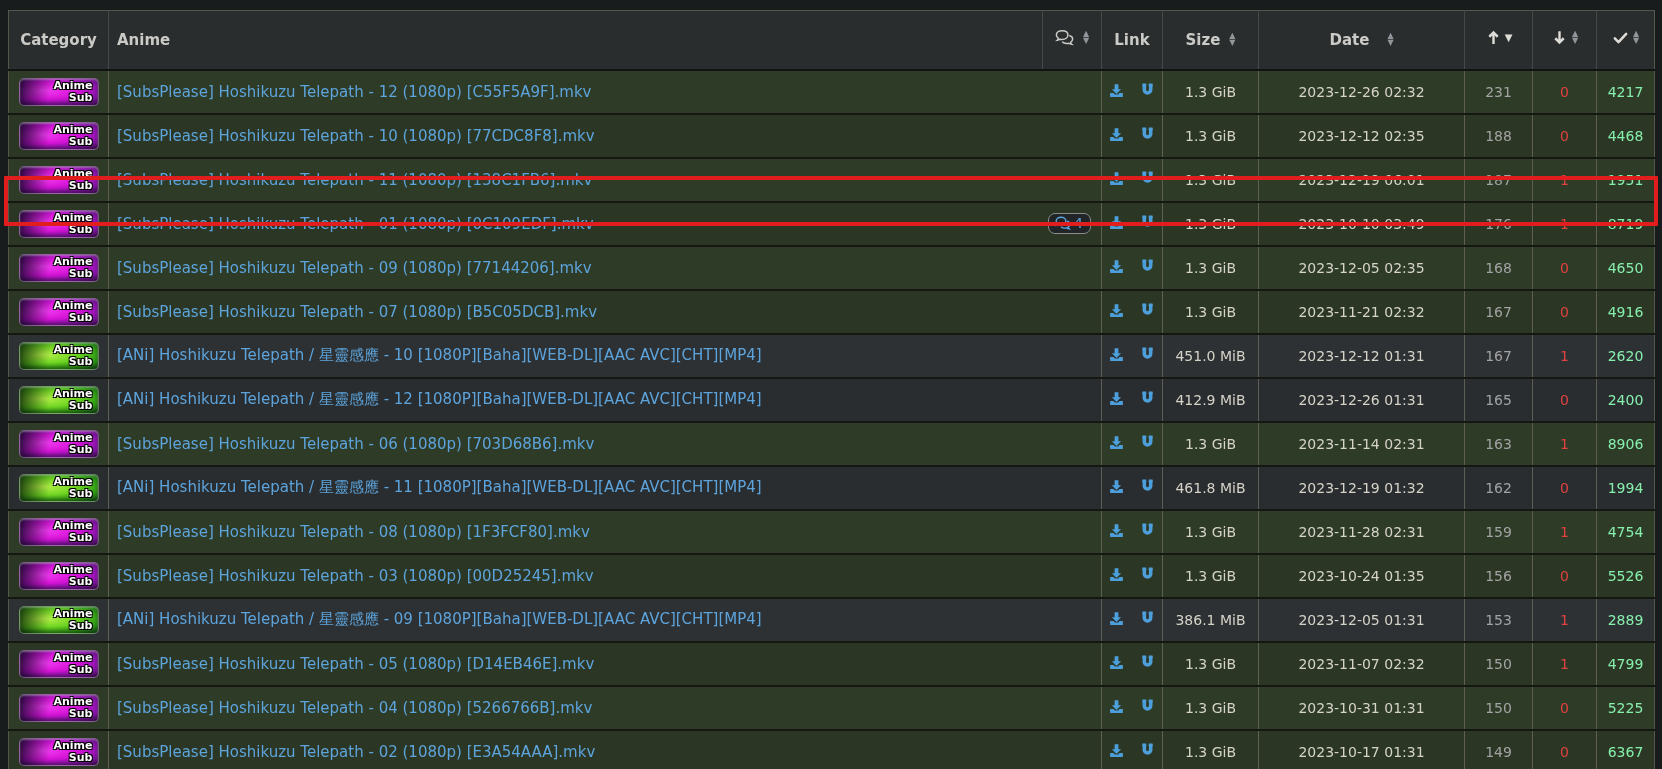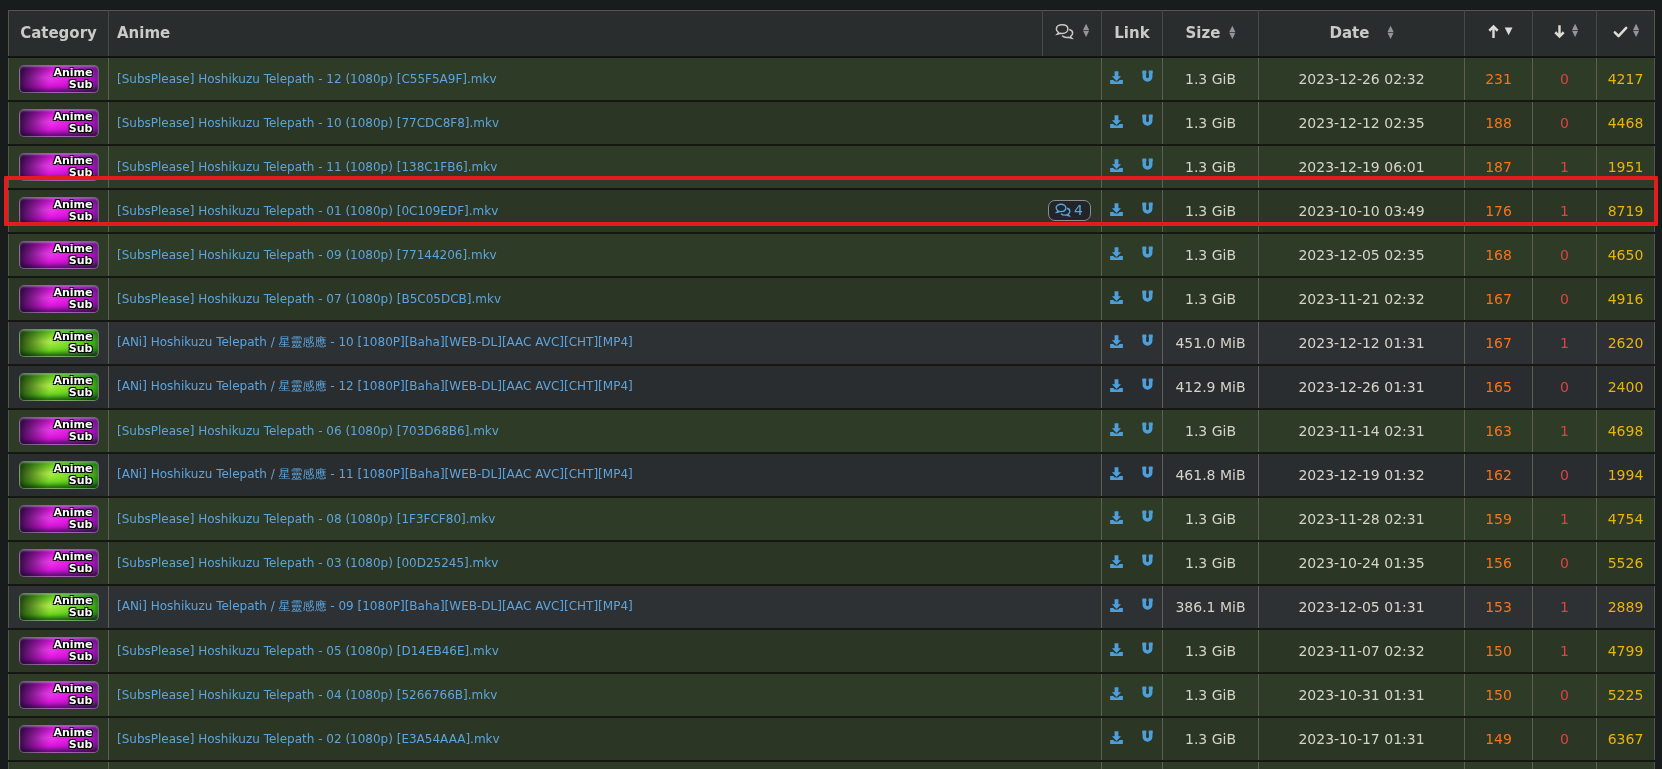--- a/index.html
+++ b/index.html
@@ -10,21 +10,21 @@
     font-family:"DejaVu Sans","Liberation Sans",sans-serif;
   }
   .page { position:relative; padding:10px 8px 0 8px; }
 
   table.torrent-list {
     border-collapse:collapse; table-layout:fixed; width:1646px;
     border:1px solid #55564c;
   }
   thead th {
     background:#2a2d2e; color:#cacac6; font-size:15px; font-weight:bold;
-    height:46px; border-left:1px solid #454948; border-bottom:2px solid #121413;
+    height:59px; border-left:1px solid #454948; border-bottom:2px solid #121413;
     text-align:center; vertical-align:middle; white-space:nowrap;
   }
   thead th:first-child { border-left:none; }
   th .hwrap { display:inline-flex; align-items:center; justify-content:center; gap:9px; }
   .sort-pair { display:inline-flex; flex-direction:column; line-height:6px; font-size:8px; color:#93959a; letter-spacing:0; }
   .sort-pair span { height:7px; }
   .sort-active-caret { font-size:10px; color:#dedcd6; line-height:10px; }
   th svg.hicon { display:block; }
 
   tbody td {
@@ -64,37 +64,37 @@
     text-shadow:-1px -1px 0 #000, 1px -1px 0 #000, -1px 1px 0 #000, 1px 1px 0 #000;
   }
   .badge-text .l2 { display:block; }
 
   
   td.c-name {
     text-align:left; padding:0 10px 0 8px;
   }
   .name-flex { display:flex; align-items:center; justify-content:space-between; gap:8px; }
   a.name-link {
-    color:#5da4dc; text-decoration:none; font-size:12px; cursor:pointer;
+    color:#5da4dc; text-decoration:none; font-size:15px; cursor:pointer;
     overflow:hidden; text-overflow:clip; white-space:nowrap;
   }
   a.comments-badge {
     flex:0 0 auto; display:inline-flex; align-items:center; gap:3px;
     border:1px solid #8a8c8e; border-radius:7px; background:#212527;
     padding:1px 7px 2px 6px; color:#5da4dc; font-size:14px; text-decoration:none; cursor:pointer;
   }
   a.comments-badge svg { display:block; }
 
   
   td.c-link a { display:inline-block; margin:0 5px; color:#4d9fdb; cursor:pointer; }
   td.c-link svg { display:block; }
 
-  td.c-se { color:#f97316; }
+  td.c-se { color:#a3a3a3; }
   td.c-le { color:#e04141; }
-  td.c-dl { color:#eab308; }
+  td.c-dl { color:#86efac; }
 
   
   .highlight-overlay {
     position:absolute; border:4px solid #e11d1d; border-radius:1px;
     pointer-events:none; z-index:5;
   }
 </style>
 </head>
 <body>
 
@@ -489,21 +489,21 @@
           <path d="M7.5 4v7a4.5 4.5 0 0 0 9 0V4" fill="none" stroke="#4d9fdb" stroke-width="5"></path>
           <rect x="4.7" y="2" width="5.6" height="4.4" rx="0.6"></rect>
           <rect x="13.7" y="2" width="5.6" height="4.4" rx="0.6"></rect>
         </svg>
       </a>
     </td>
     <td class="c-size">1.3 GiB</td>
     <td class="c-date">2023-11-14 02:31</td>
     <td class="c-se">163</td>
     <td class="c-le">1</td>
-    <td class="c-dl">4698</td>
+    <td class="c-dl">8906</td>
   </tr>
         <tr class="plain even">
     <td class="c-cat">
       <a class="badge-art ani-green">
         <span class="badge-text"><span class="l1">Anime</span><span class="l2">Sub</span></span>
       </a>
     </td>
     <td class="c-name" colspan="2">
       <span class="name-flex">
         <a class="name-link">[ANi] Hoshikuzu Telepath / 星靈感應 - 11 [1080P][Baha][WEB-DL][AAC AVC][CHT][MP4]</a>

